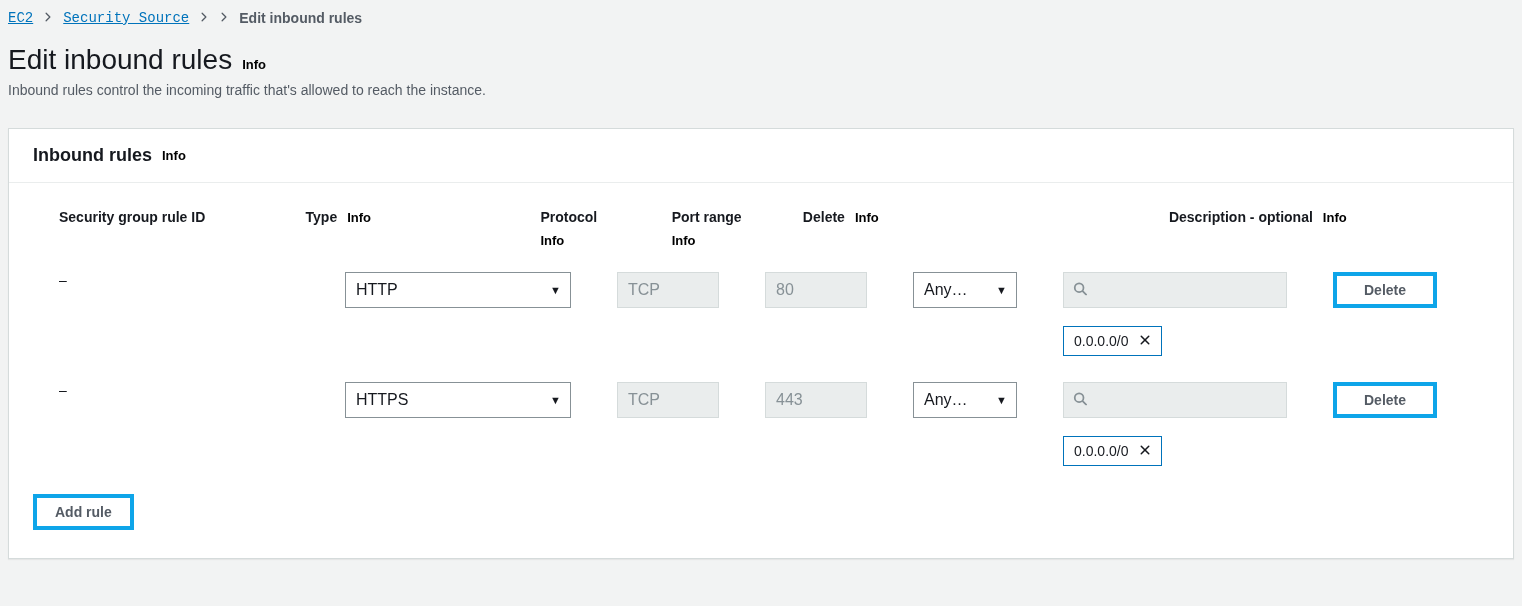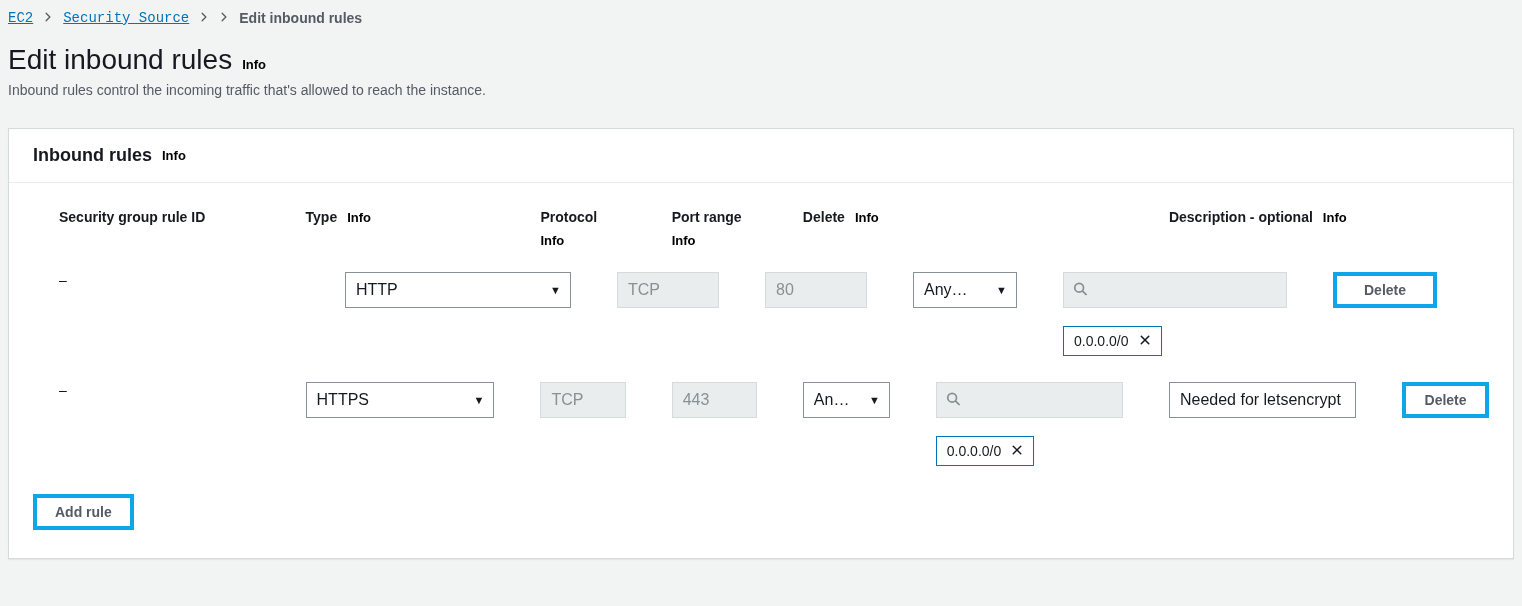--- a/index.html
+++ b/index.html
@@ -355,23 +355,20 @@
             <span>0.0.0.0/0</span>
             <span class="close">
               <svg width="12" height="12" viewBox="0 0 16 16">
                   <line x1="3" y1="3" x2="13" y2="13" stroke="#16191f" stroke-width="2" stroke-linecap="round"></line>
                   <line x1="13" y1="3" x2="3" y2="13" stroke="#16191f" stroke-width="2" stroke-linecap="round"></line>
                 </svg>
             </span>
           </span>
         </div>
       </div>
-      <div class="col col-desc">
-        <input class="input" value="Needed for letsencrypt" style="">
-      </div>
       <div class="col col-del">
         <button class="btn">Delete</button>
       </div>
     </div>
 
     <div class="footer-actions">
       <button class="btn">Add rule</button>
     </div>
   </div>
 </section>

